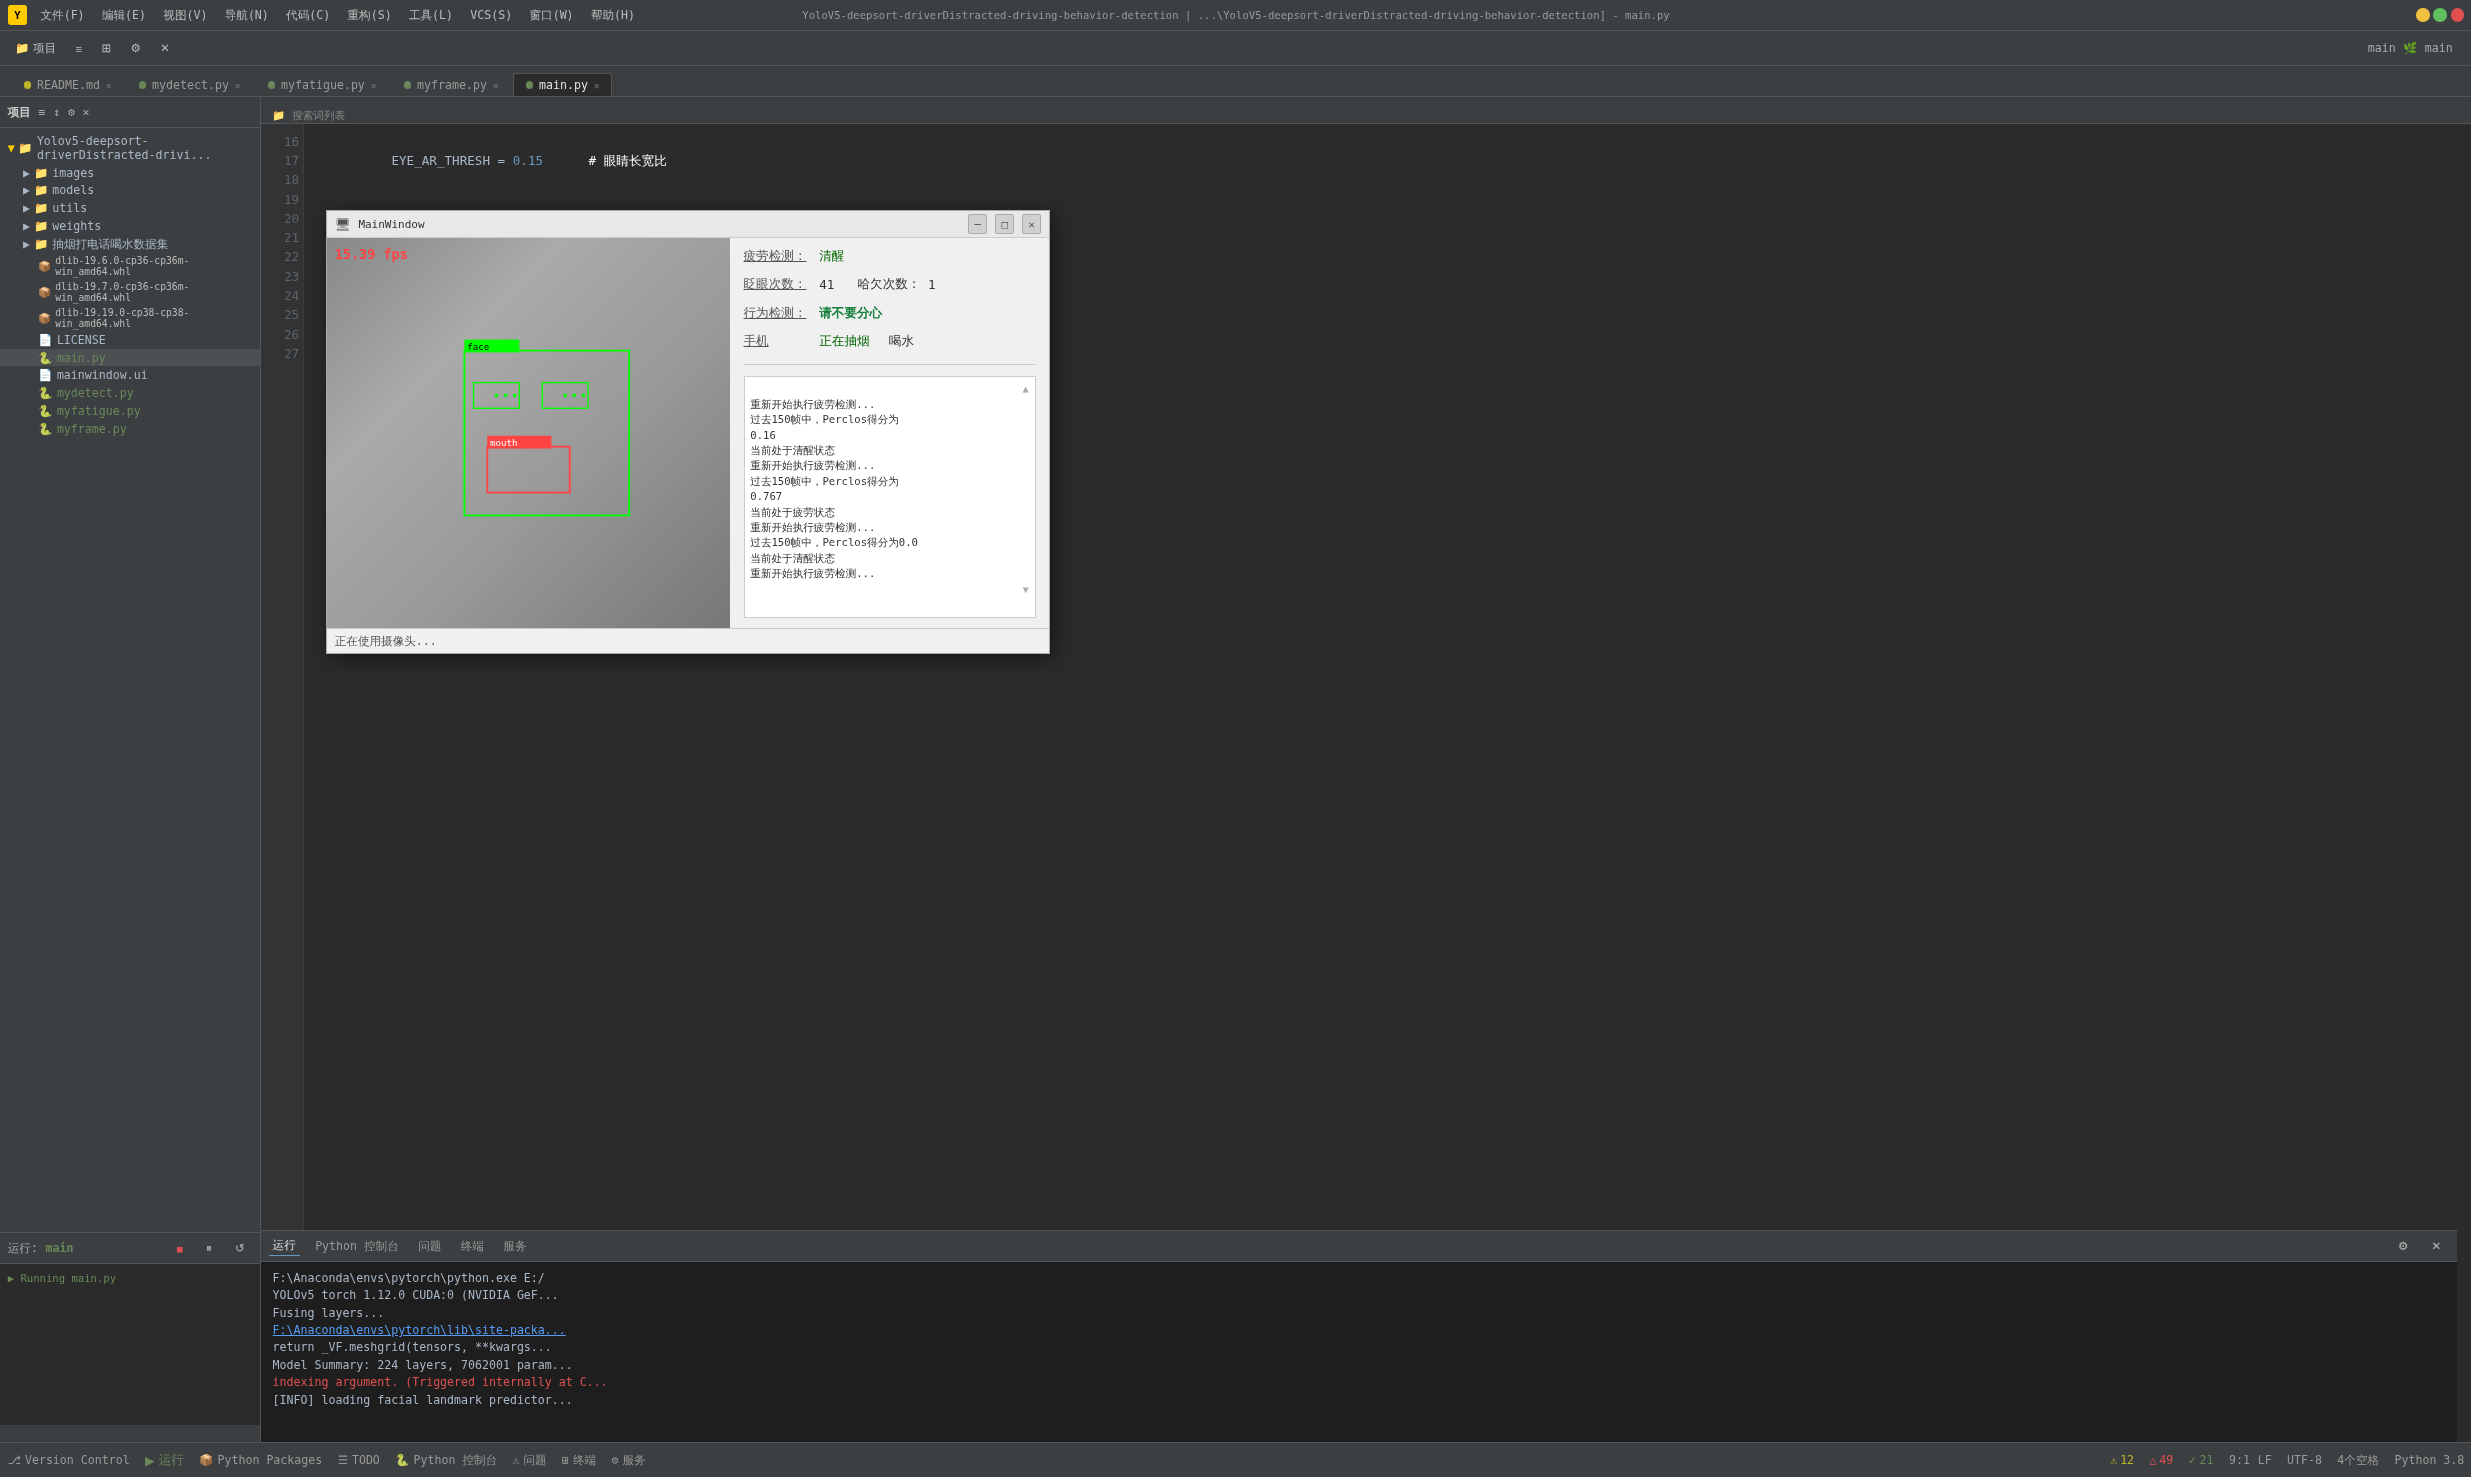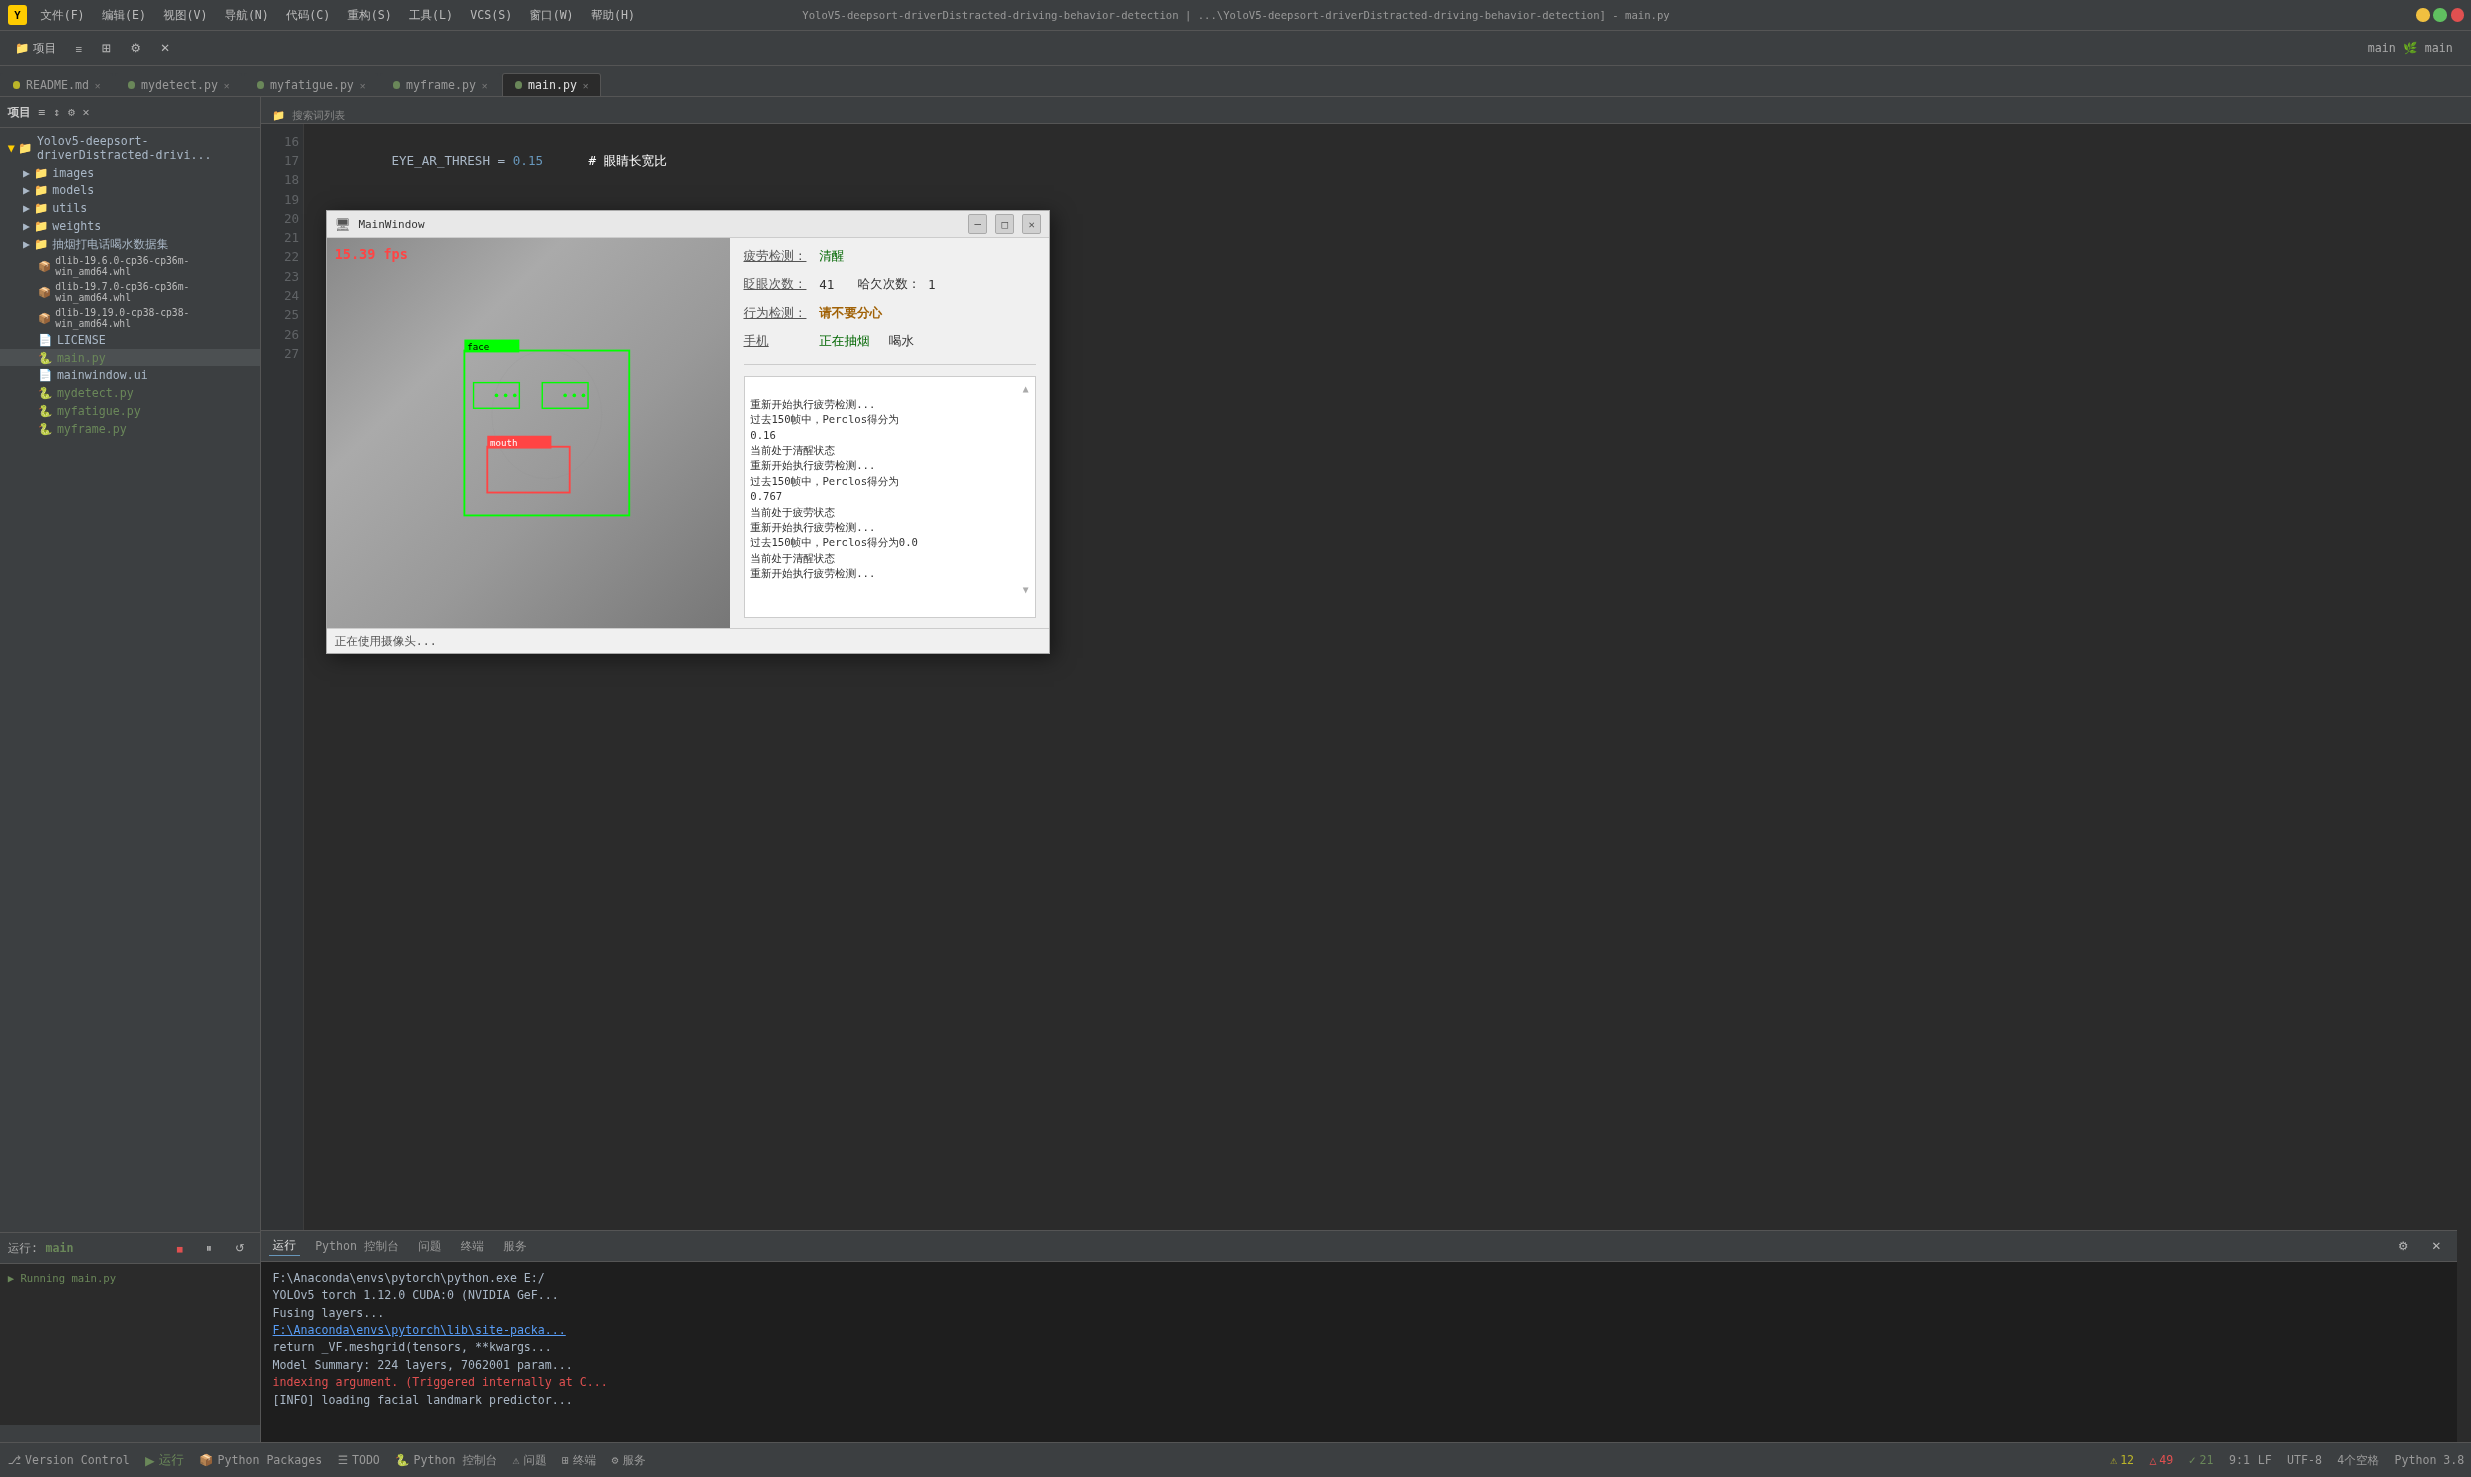--- a/index.html
+++ b/index.html
@@ -80,21 +80,21 @@
       border-radius: 2.9px;
     }
 
     
     #tab-bar {
       height: 31px;
       background: #3c3f41;
       display: flex;
       align-items: flex-end;
       border-bottom: 1px solid #555;
-      padding: 0 0;
+      padding: 0 11px;
     }
     .tab {
       display: flex; align-items: center;
       padding: 3.9px 11.6px;
       font-size: 11.6px;
       color: #999;
       cursor: pointer;
       border: 1px solid transparent;
       border-bottom: none;
       background: #3c3f41;
@@ -399,21 +399,21 @@
     .info-row {
       display: flex;
       align-items: center;
       gap: 7.7px;
       font-size: 12.6px;
       color: #333;
     }
     .info-label { min-width: 68px; color: #555; text-decoration: underline; }
     .info-value { color: #333; }
     .info-value.green { color: #006600; }
-    .info-value.alert { color: #a16207; font-weight: bold; }
+    .info-value.alert { color: #15803d; font-weight: bold; }
     .info-divider { border: none; border-top: 1px solid #ccc; margin: 3.9px 0; }
     .info-num { color: #333; }
     
     #log-box {
       flex: 1;
       background: #fff;
       border: 1px solid #ccc;
       overflow-y: scroll;
       padding: 3.9px 5.8px;
       font-size: 10.6px;

